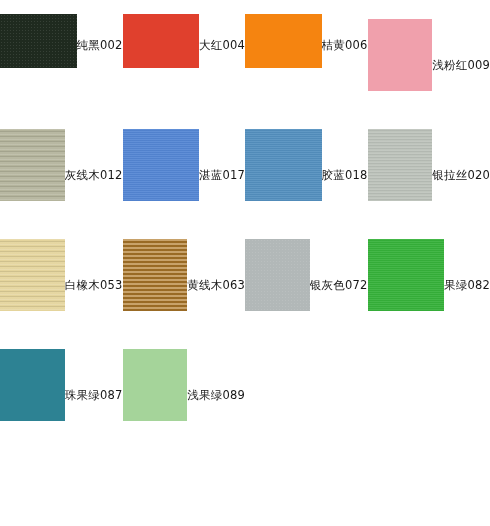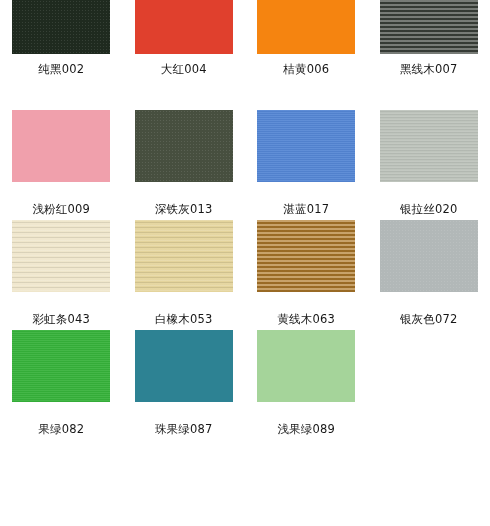--- a/index.html
+++ b/index.html
@@ -15,21 +15,21 @@
   }
   #swatch-grid {
     display: grid;
     grid-template-columns: repeat(4, 122.5px);
     grid-auto-rows: 110px;
     width: 490px;
   }
   .swatch-cell {
     position: relative;
     display: flex;
-    flex-direction: column;
+    flex-direction: row;
     align-items: center;
     justify-content: flex-start;
     overflow: hidden;
   }
   .swatch-chip {
     position: relative;
     width: 98px;
     height: 72px;
     overflow: hidden;
     background-color: #cccccc;
@@ -121,55 +121,49 @@
         <div class="tex none"></div>
       </div>
       <div class="swatch-label">大红004</div>
     </div>
     <div class="swatch-cell row-0">
       <div class="swatch-chip" style="background-color: rgb(245, 132, 16);">
         <div class="tex none"></div>
       </div>
       <div class="swatch-label">桔黄006</div>
     </div>
-    <div class="swatch-cell row-0">
-      <div class="swatch-chip" style="background-color: rgb(61, 67, 60);">
-        <div class="tex grain-stripe"></div>
-      </div>
-      <div class="swatch-label">黑线木007</div>
-    </div>
     <div class="swatch-cell row-1">
       <div class="swatch-chip" style="background-color: rgb(240, 160, 172);">
         <div class="tex none"></div>
       </div>
       <div class="swatch-label">浅粉红009</div>
     </div>
     <div class="swatch-cell row-1">
-      <div class="swatch-chip" style="background-color: rgb(71, 79, 63);">
-        <div class="tex speckle"></div>
+      <div class="swatch-chip" style="background-color: rgb(180, 180, 156);">
+        <div class="tex grain-wood"></div>
       </div>
-      <div class="swatch-label">深铁灰013</div>
+      <div class="swatch-label">灰线木012</div>
     </div>
     <div class="swatch-cell row-1">
       <div class="swatch-chip" style="background-color: rgb(84, 134, 212);">
         <div class="tex grain-soft"></div>
       </div>
       <div class="swatch-label">湛蓝017</div>
     </div>
     <div class="swatch-cell row-2">
+      <div class="swatch-chip" style="background-color: rgb(84, 144, 191);">
+        <div class="tex grain-soft"></div>
+      </div>
+      <div class="swatch-label">胶蓝018</div>
+    </div>
+    <div class="swatch-cell row-2">
       <div class="swatch-chip" style="background-color: rgb(188, 194, 186);">
         <div class="tex grain-fine"></div>
       </div>
       <div class="swatch-label">银拉丝020</div>
-    </div>
-    <div class="swatch-cell row-3">
-      <div class="swatch-chip" style="background-color: rgb(239, 230, 203);">
-        <div class="tex grain-wood"></div>
-      </div>
-      <div class="swatch-label">彩虹条043</div>
     </div>
     <div class="swatch-cell row-3">
       <div class="swatch-chip" style="background-color: rgb(228, 212, 156);">
         <div class="tex grain-wood"></div>
       </div>
       <div class="swatch-label">白橡木053</div>
     </div>
     <div class="swatch-cell row-3">
       <div class="swatch-chip" style="background-color: rgb(176, 122, 42);">
         <div class="tex grain-stripe"></div>

